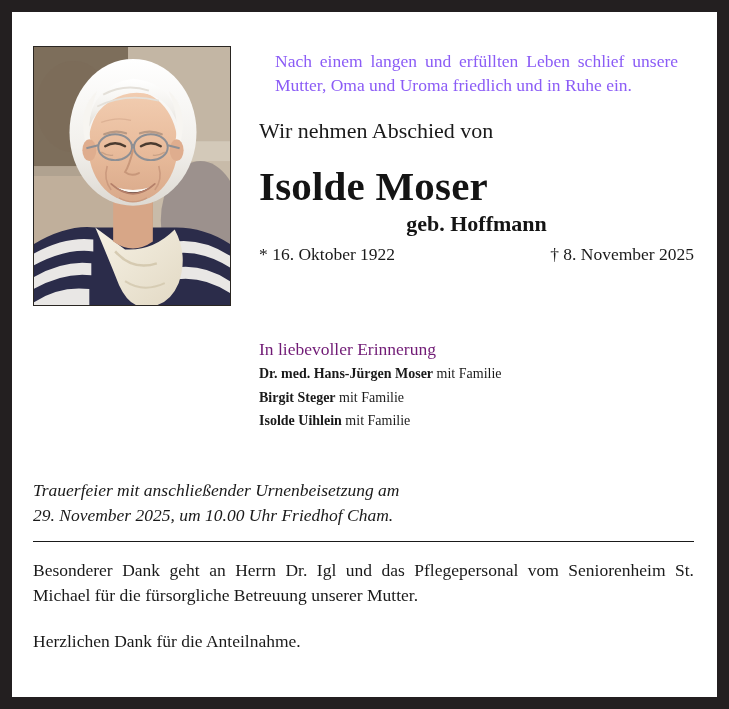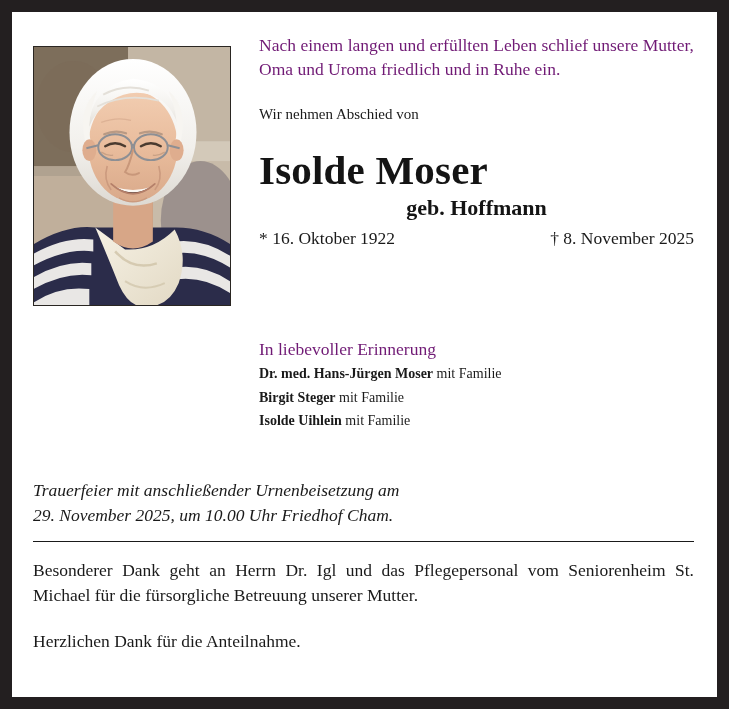--- a/index.html
+++ b/index.html
@@ -64,27 +64,27 @@
   .name-col {
     position: absolute;
     left: 247px;
     top: 22px;
     width: 435px;
   }
 
   .p-intro {
     font-size: 17.5px;
     line-height: 23.5px;
-    color: #701a75;
+    color: #8b5cf6;
     text-align: justify;
     text-justify: inter-word;
-    margin: 0;
+    margin: 16px;
   }
   .p-farewell {
-    font-size: 15px;
+    font-size: 22px;
     line-height: 23.5px;
     color: #1a1a1a;
     margin: 22px 0 0 0;
     text-align: left;
   }
   .deceased-name {
     margin: 21px 0 0 0;
     font-size: 41px;
     line-height: 45px;
     font-weight: bold;

